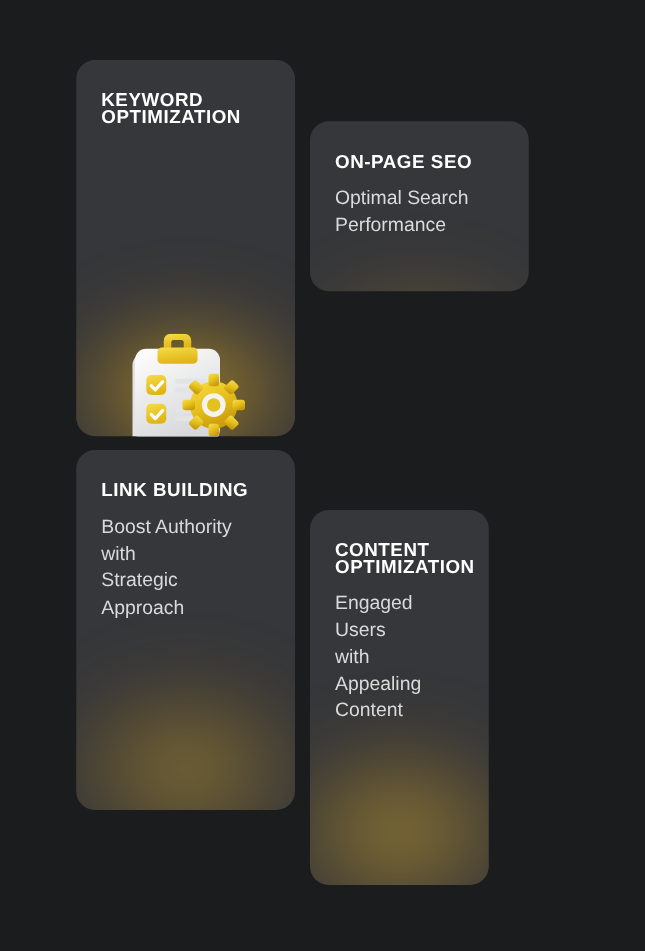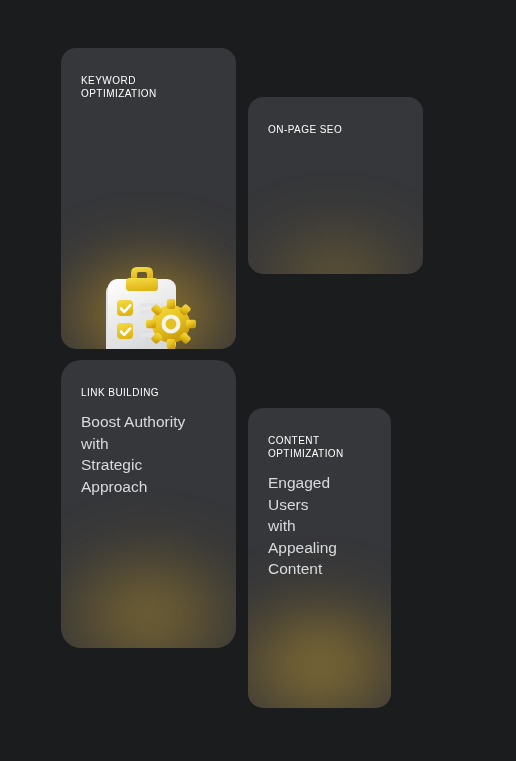--- a/index.html
+++ b/index.html
@@ -39,22 +39,22 @@
   }
 
   .card-body {
     position: relative;
     z-index: 2;
     padding: 26px 20px 0 20px;
   }
 
   .eyebrow {
     color: #ffffff;
-    font-size: 10px;
-    font-weight: normal;
+    font-size: 15px;
+    font-weight: bold;
     letter-spacing: 0.45px;
     line-height: 13px;
     text-transform: uppercase;
     margin: 0 0 12px 0;
     white-space: pre-line;
   }
 
   .headline {
     color: #d9dadc;
     font-size: 15.5px;
@@ -136,30 +136,32 @@
             <rect x="-25" y="-4.2" width="10" height="8.4" rx="2.2" transform="rotate(45)"></rect>
             <rect x="15" y="-4.2" width="10" height="8.4" rx="2.2" transform="rotate(45)"></rect>
           </g>
           <circle cx="0" cy="0" r="9.5" fill="#f4f3ee"></circle>
           <circle cx="0" cy="0" r="5.4" fill="#e3c121"></circle>
         </g>
       </svg>
     </div>
   </div>
 
-  <div class="card" style="left:248px; top:97px; width:175px; height:177px;">
+  <div class="card" style="left:248px; top:97px; width:175px; height:136px;">
     <div class="glow" style="top:118px; width:190px; height:120px; background:radial-gradient(ellipse at 50% 50%, rgba(230,180,45,0.30) 0%, rgba(180,140,30,0.14) 45%, rgba(54,55,58,0) 78%);"></div>
 
     <div class="card-body">
       <div class="eyebrow">ON-PAGE SEO</div>
+      <div class="headline">Optimal Search
+Performance</div>
     </div>
 
   </div>
 
-  <div class="card" style="left:61px; top:360px; width:175px; height:288px;border-radius:20px;">
+  <div class="card" style="left:61px; top:360px; width:175px; height:288px;">
     <div class="glow" style="top:175px; width:215px; height:160px; background:radial-gradient(ellipse at 50% 50%, rgba(235,185,45,0.42) 0%, rgba(195,148,28,0.22) 42%, rgba(120,90,18,0.07) 68%, rgba(54,55,58,0) 82%);"></div>
 
     <div class="card-body">
       <div class="eyebrow">LINK BUILDING</div>
       <div class="headline">Boost Authority
 with
 Strategic
 Approach</div>
     </div>
 

